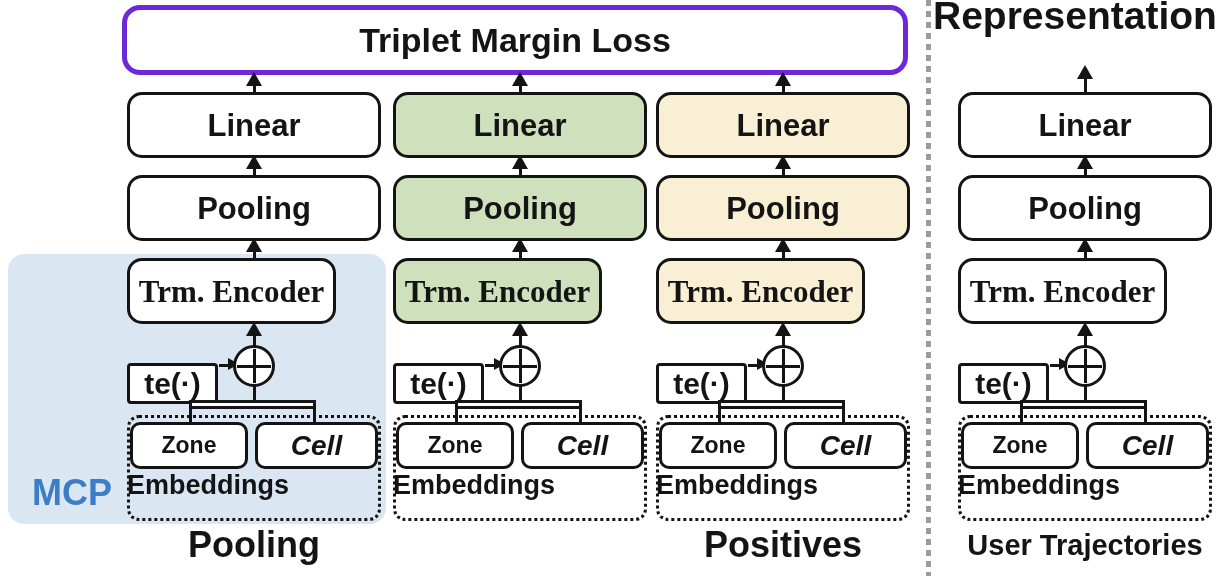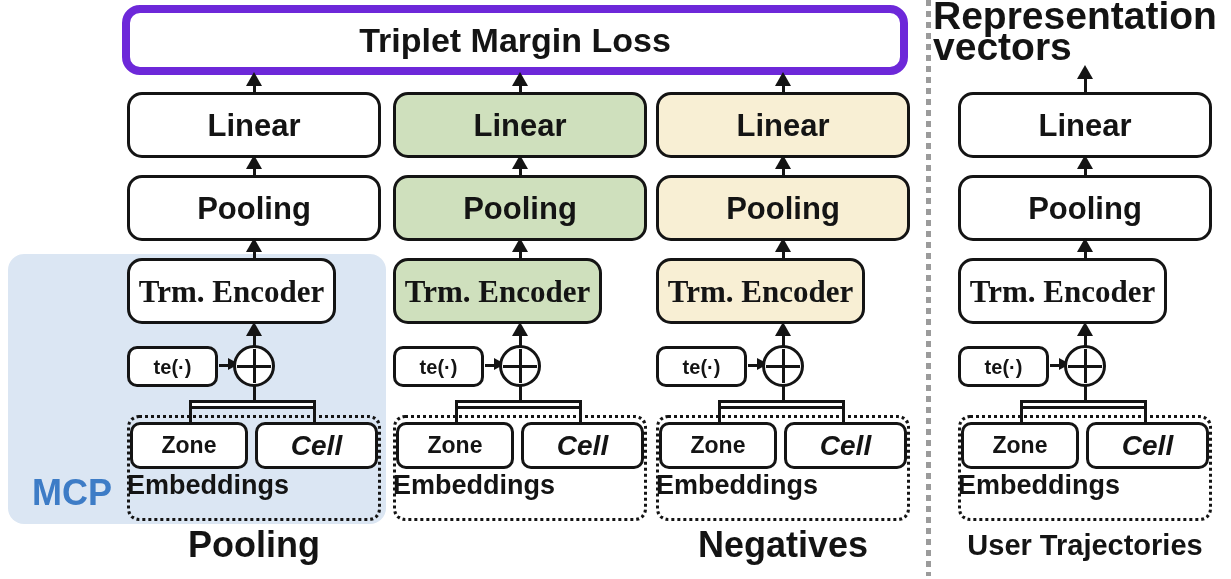--- a/index.html
+++ b/index.html
@@ -34,22 +34,22 @@
   .ah-up{position:absolute;width:0;height:0;left:calc(var(--cx) - 8.5px);
          border-left:8.5px solid transparent;border-right:8.5px solid transparent;
          border-bottom:14px solid #141414;}
   .l-loss{top:80px;height:13px;}   .h-loss{top:72px;}
   .l-rep {top:78px;height:15px;}   .h-rep {top:65px;}
   .l-m1  {top:160px;height:16px;}  .h-m1  {top:155px;}
   .l-m2  {top:243px;height:16px;}  .h-m2  {top:238px;}
   .l-trm {top:331px;height:16px;}  .h-trm {top:322px;}
   .stem  {top:386px;height:16px;}
 
-  .te-box{left:calc(var(--cx) - 127px);top:346px;width:91px;height:41px;
-          border-radius:10px;font-size:20px;}
+  .te-box{left:calc(var(--cx) - 127px);top:363px;width:91px;height:41px;
+          border-radius:4px;font-size:30px;}
   .te-line{position:absolute;left:calc(var(--cx) - 35px);top:364px;width:13px;height:3px;background:#141414;}
   .ah-right{position:absolute;width:0;height:0;left:calc(var(--cx) - 26px);top:358px;
             border-top:6.5px solid transparent;border-bottom:6.5px solid transparent;
             border-left:11px solid #141414;}
   .oplus{position:absolute;left:calc(var(--cx) - 21px);top:345px;width:42px;height:42px;
          box-sizing:border-box;border:3.5px solid #141414;border-radius:50%;background:#fff;}
   .oplus::before{content:"";position:absolute;left:1px;right:1px;top:50%;height:3px;margin-top:-1.5px;background:#141414;}
   .oplus::after {content:"";position:absolute;top:1px;bottom:1px;left:50%;width:3px;margin-left:-1.5px;background:#141414;}
 
   .bar{position:absolute;left:calc(var(--cx) - 65px);top:400px;width:127px;height:9px;
@@ -63,21 +63,21 @@
   .zone{left:calc(var(--cx) - 124px);top:422px;width:118px;height:47px;border-radius:10px;font-size:23px;}
   .cell{left:calc(var(--cx) + 1px);top:422px;width:123px;height:47px;border-radius:10px;font-size:28px;font-style:italic;}
   .emb{position:absolute;left:calc(var(--cx) - 127px);top:471px;width:254px;
        font-size:27px;line-height:1.1;}
   .col-label{position:absolute;left:calc(var(--cx) - 170px);top:525px;width:340px;text-align:center;
              font-size:36px;line-height:1.1;white-space:nowrap;}
   .c4 .col-label{font-size:29px;top:530px;}
 
   
   .triplet{position:absolute;left:122px;top:5px;width:786px;height:70px;box-sizing:border-box;
-           border:8px solid #6d28d9;border-radius:18px;background:#fff;
+           border:5px solid #6d28d9;border-radius:18px;background:#fff;
            display:flex;align-items:center;justify-content:center;font-size:34px;}
   .rep{position:absolute;left:933px;top:0;width:298px;text-align:left;font-size:39px;line-height:31px;}
   .divider{position:absolute;left:926px;top:0;width:5px;height:576px;
            background:repeating-linear-gradient(to bottom,#9b9b9b 0 6px,transparent 6px 11px);}
   .mcp-bg{position:absolute;left:8px;top:254px;width:378px;height:270px;background:#dbe6f3;border-radius:16px;}
   .mcp-label{position:absolute;left:16px;top:472px;width:112px;text-align:center;
              font-size:36px;color:#3d7cc6;}
 </style>
 </head>
 <body>
@@ -86,21 +86,20 @@
 
   <div class="mcp-bg"></div>
   <div class="mcp-label">MCP</div>
 
   <div class="divider"></div>
 
   <div class="triplet">Triplet Margin Loss</div>
 
   <div class="rep">
     <div>Representation</div>
-    <div>vectors</div>
   </div>
 
   <div class="col c1">
     <div class="vline l-loss"></div>
     <div class="ah-up h-loss"></div>
     <div class="bx stage r-linear">Linear</div>
     <div class="vline l-m1"></div>
     <div class="ah-up h-m1"></div>
     <div class="bx stage r-pool">Pooling</div>
     <div class="vline l-m2"></div>
@@ -166,21 +165,21 @@
     <div class="ah-right"></div>
     <div class="oplus"></div>
     <div class="vline stem"></div>
     <div class="bar"></div>
     <div class="dotbox"></div>
     <div class="stub stub-l"></div>
     <div class="stub stub-r"></div>
     <div class="bx zone">Zone</div>
     <div class="bx cell">Cell</div>
     <div class="emb">Embeddings</div>
-    <div class="col-label">Negatives</div>
+    <div class="col-label">Positives</div>
   </div>
 
   <div class="col c4">
     <div class="vline l-rep"></div>
     <div class="ah-up h-rep"></div>
     <div class="bx stage r-linear">Linear</div>
     <div class="vline l-m1"></div>
     <div class="ah-up h-m1"></div>
     <div class="bx stage r-pool">Pooling</div>
     <div class="vline l-m2"></div>

